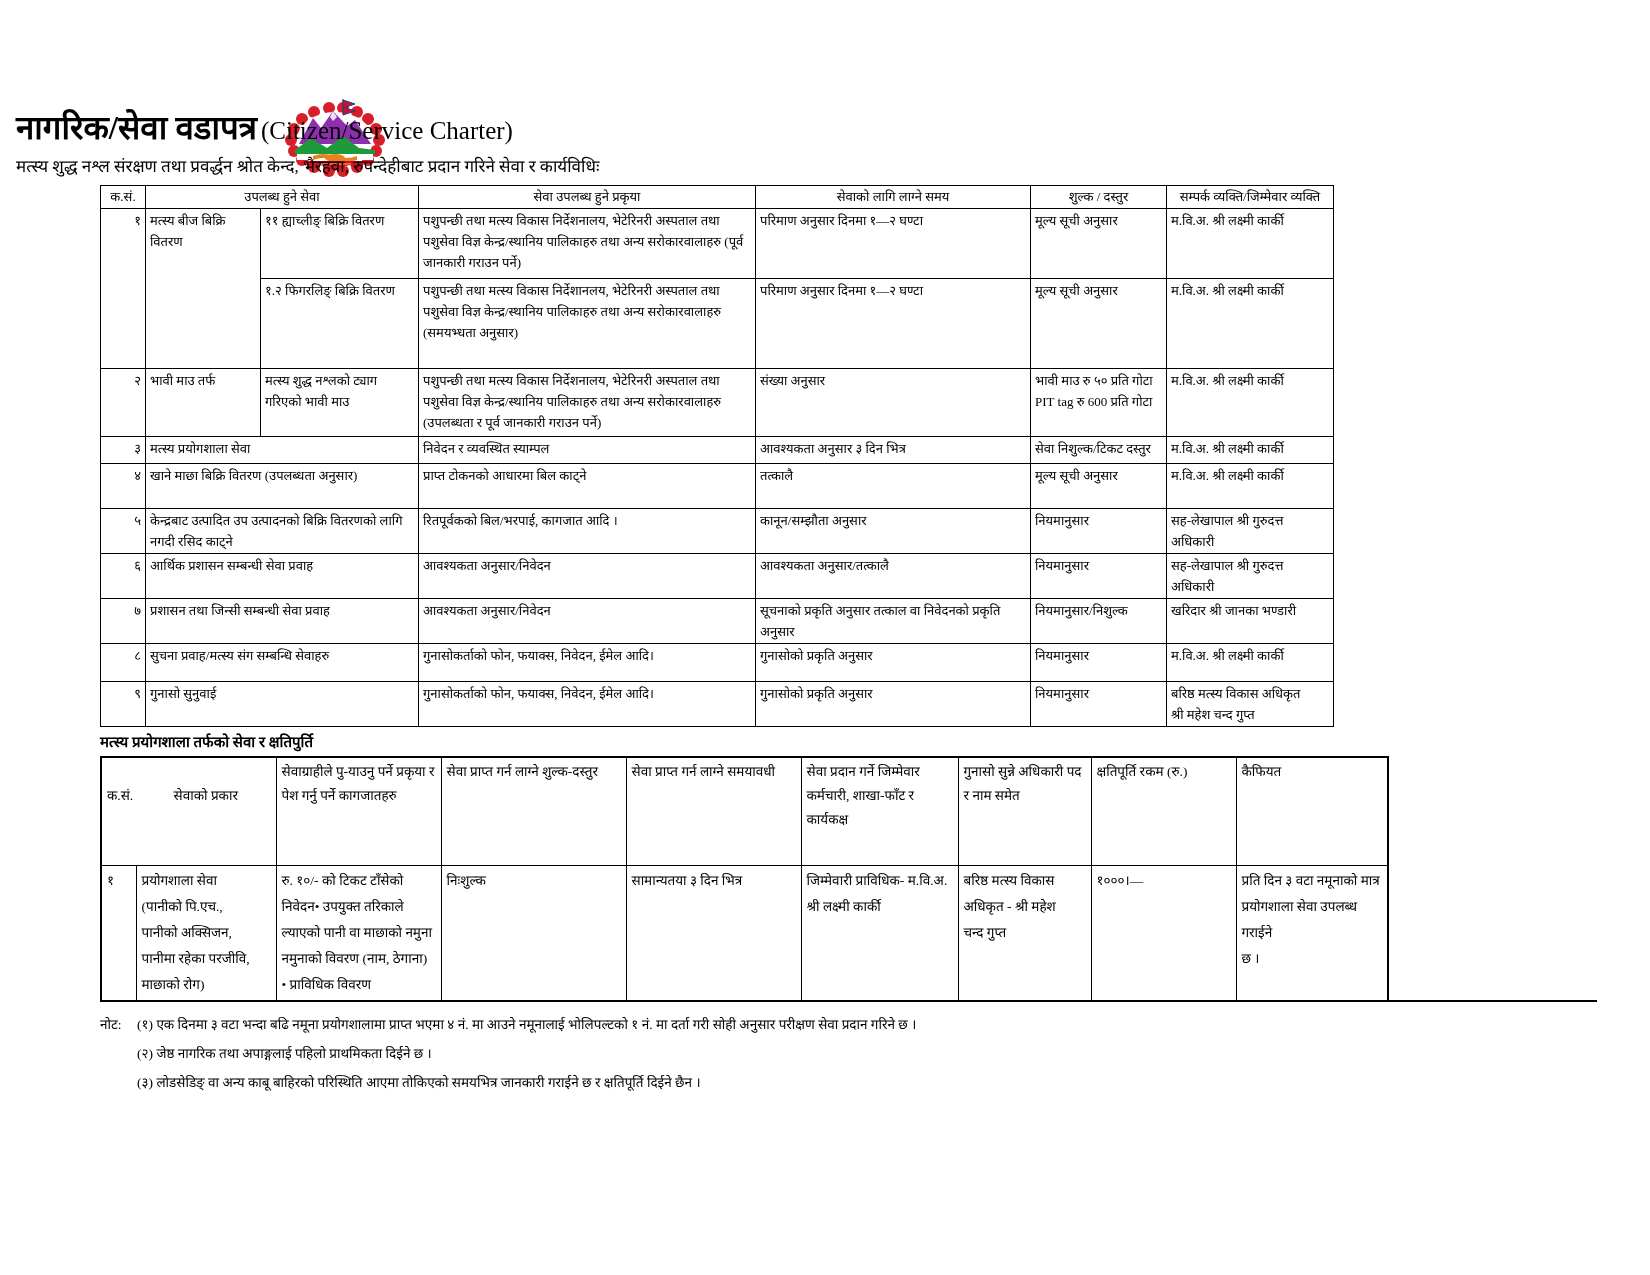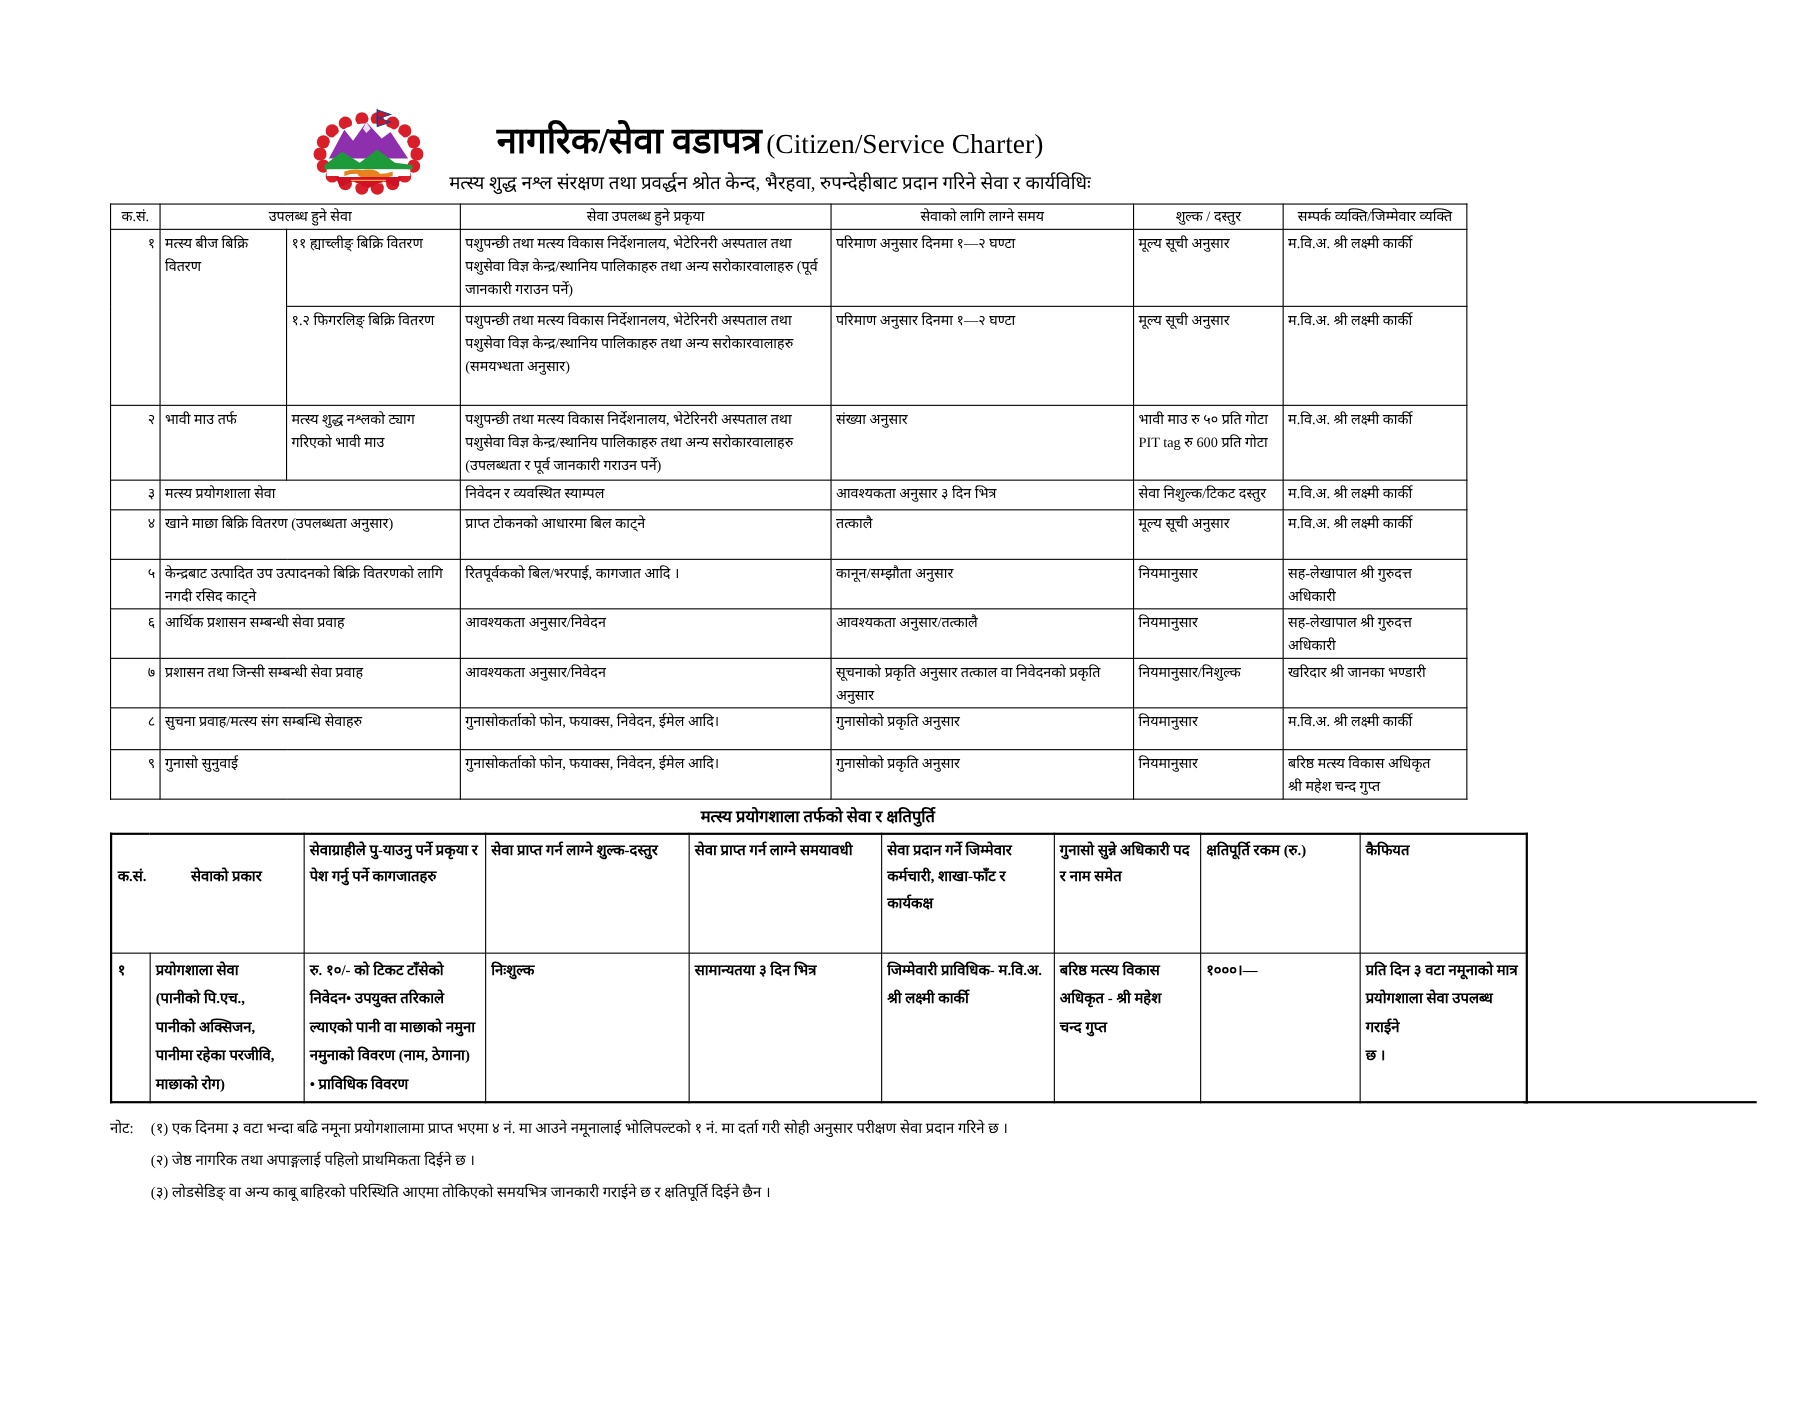--- a/index.html
+++ b/index.html
@@ -2,41 +2,41 @@
 <html><head>
 <meta charset="utf-8">
 <style>
   * { box-sizing: border-box; }
   body { margin:0; background:#ffffff; }
   .page { position:relative; width:1650px; height:1275px; background:#fff;
           font-family:"Liberation Serif","DejaVu Serif",serif; color:#000; overflow:hidden; }
 
   .logo { position:absolute; left:283px; top:98px; }
 
-  .titleblock { position:absolute; left:0; top:104px; width:1400px; text-align:center; }
+  .titleblock { position:absolute; left:16px; top:104px; width:1400px; }
   .title-np { font-size:33px; font-weight:700; }
   .title-en { font-size:25px; font-weight:400; }
   .subtitle { margin-top:5px; font-size:17px; }
 
   .flow { position:absolute; left:100px; top:185px; }
 
   table { border-collapse:collapse; table-layout:fixed; }
   .t1 { width:1233px; }
   .t1 th, .t1 td { border:1px solid #000; font-weight:normal; font-size:13px;
                    padding:1px 4px; vertical-align:top; white-space:pre-line; }
   .t1 th { text-align:center; vertical-align:middle; line-height:20px; padding:1px 2px; }
   .t1 td { line-height:21px; }
   .cell-sn { text-align:right; padding-right:3px; }
   .center-cell { text-align:left; }
 
-  .t2-title { width:1287px; text-align:center; font-size:15px; font-weight:700; margin:4px 0 5px 0; }
+  .t2-title { width:1287px; text-align:left; font-size:15px; font-weight:700; margin:4px 0 5px 0; }
 
   .t2wrap { position:relative; width:1600px; }
   .t2 { width:1287px; border:2px solid #000; }
-  .t2 th, .t2 td { border:1px solid #000; font-weight:bold; font-size:13.5px;
+  .t2 th, .t2 td { border:1px solid #000; font-weight:normal; font-size:13.5px;
                    padding:2px 5px; vertical-align:top; white-space:pre-line; text-align:left; }
   .t2 th { line-height:24px; }
   .t2 td { line-height:26px; }
   .h2split { display:flex; }
   .h2split .sn-h { flex:0 0 34px; }
   .h2split .type-h { flex:1; text-align:center; }
   .ext-line { position:absolute; left:1285px; bottom:0; width:212px; border-bottom:2px solid #000; }
 
   .notes { margin-top:8px; font-size:13.5px; line-height:29px; width:1460px; }
   .note-first { display:flex; }

